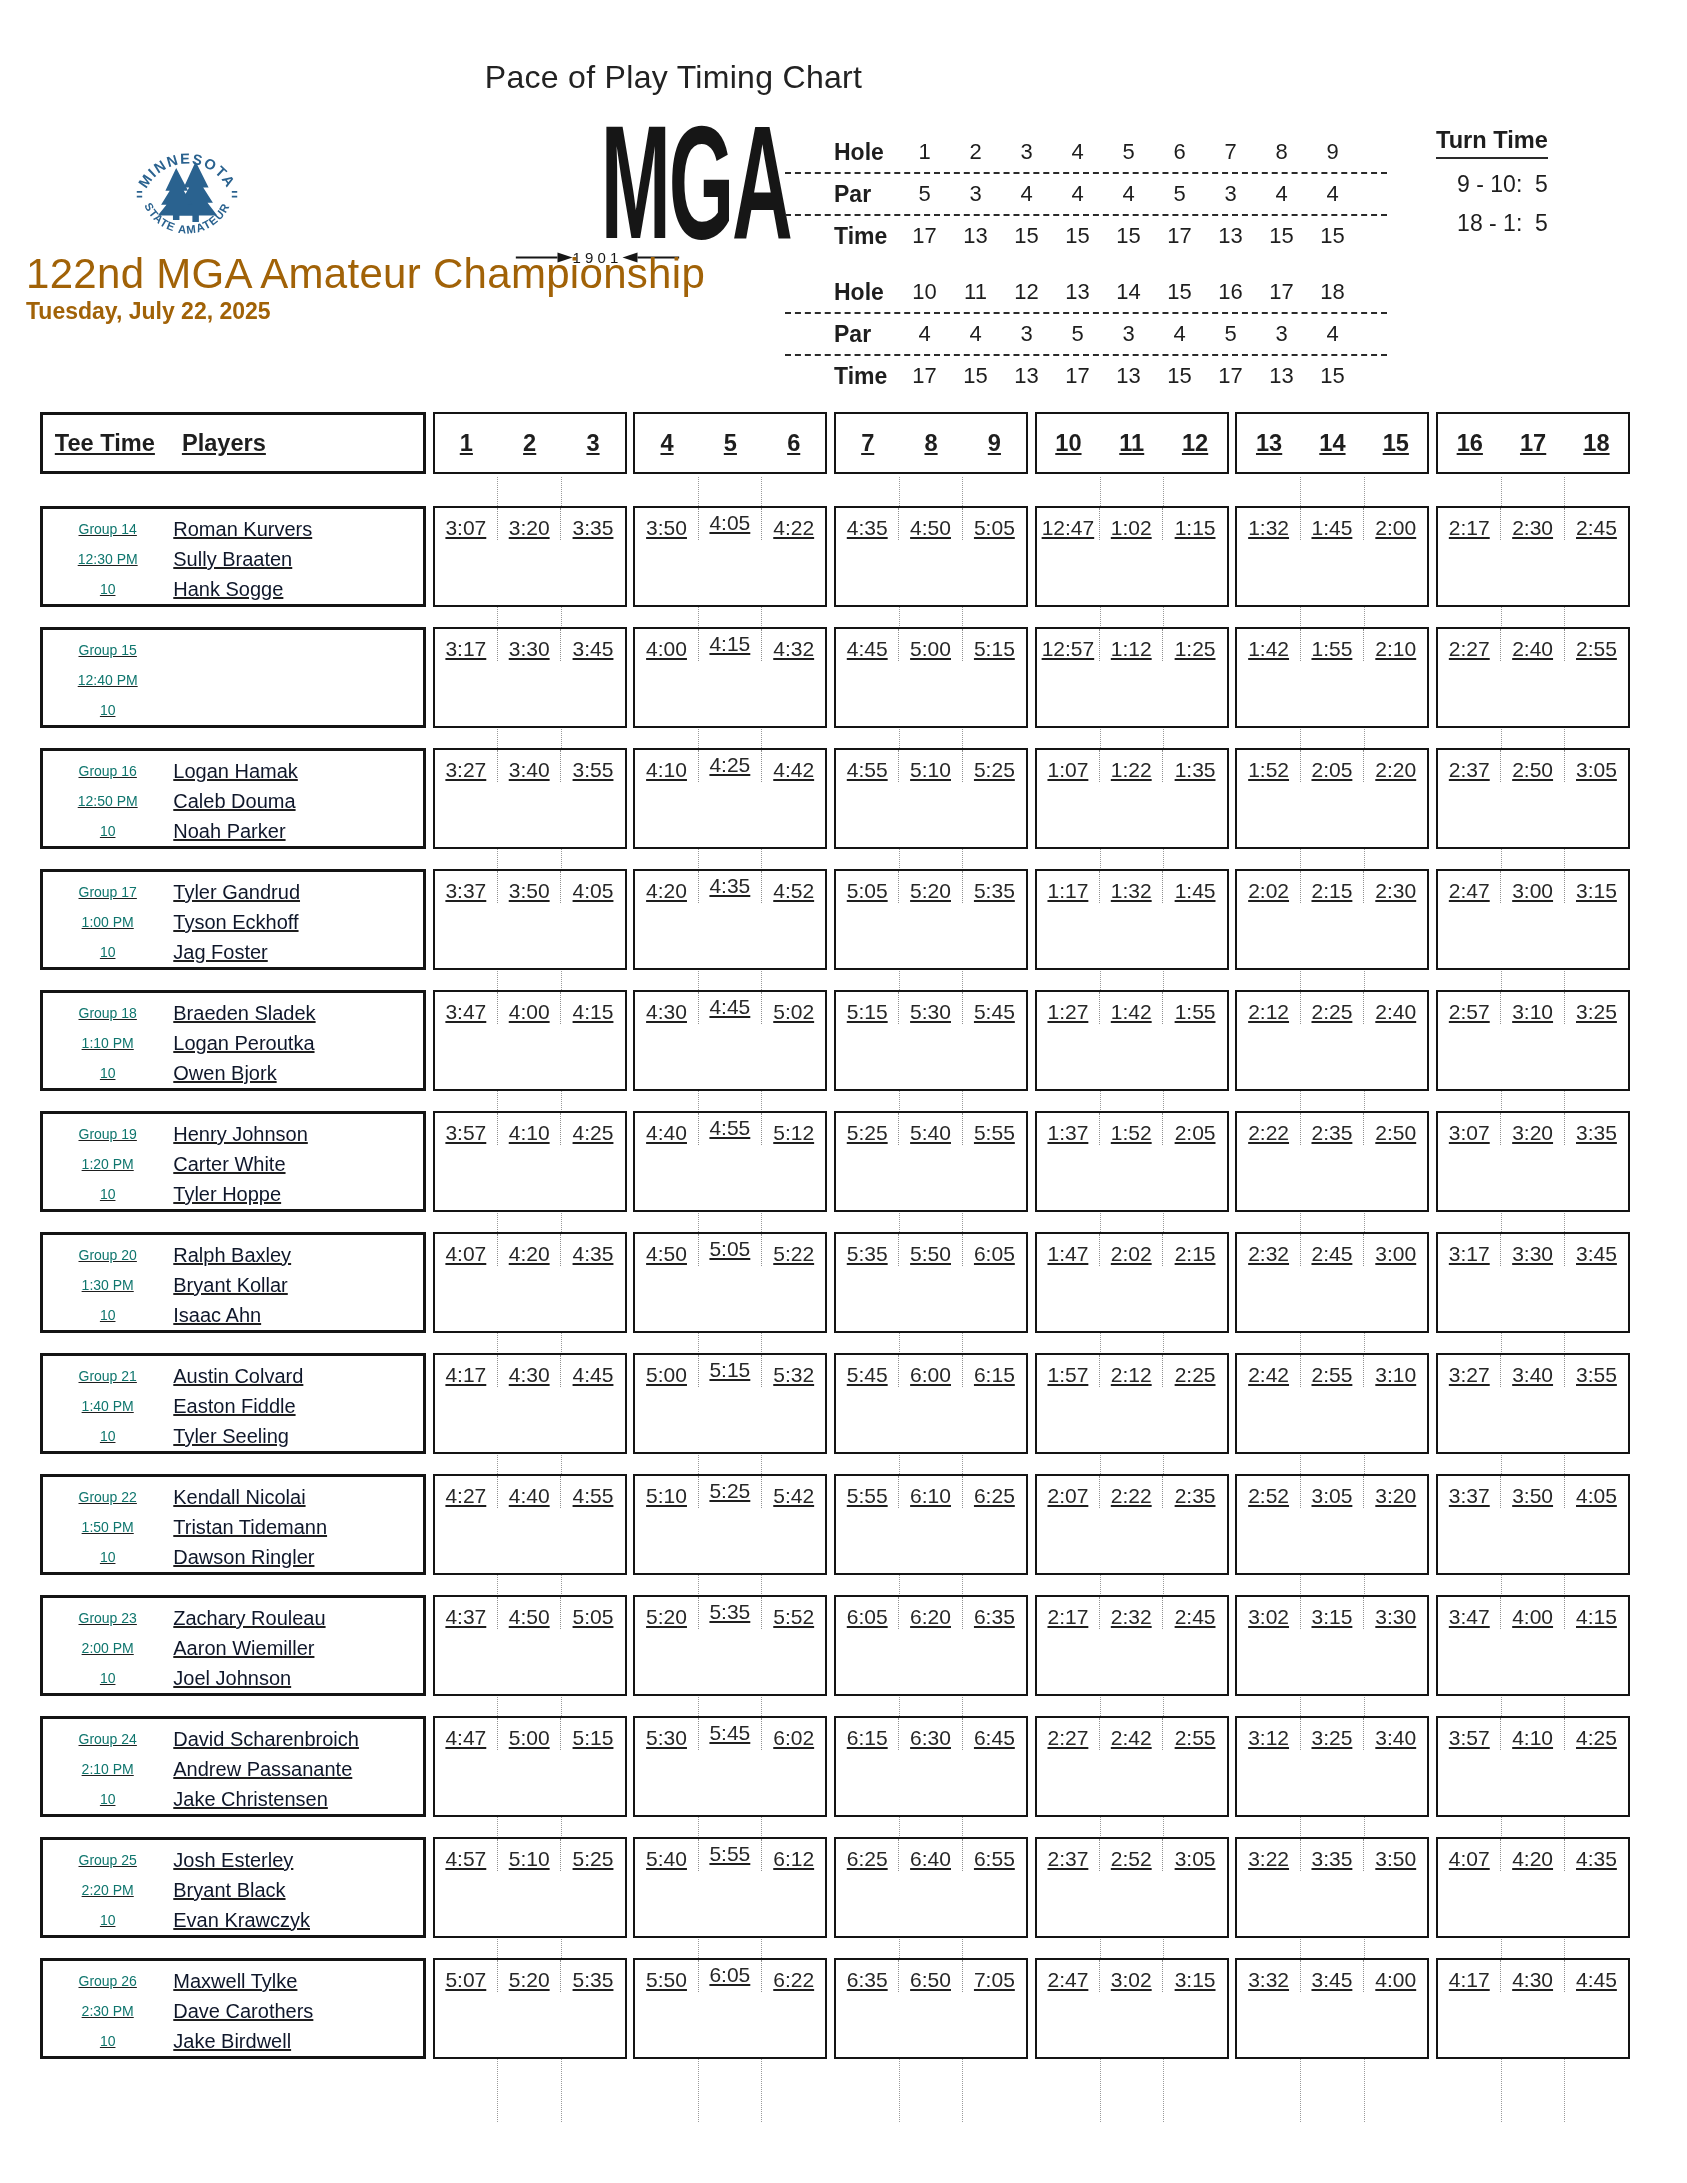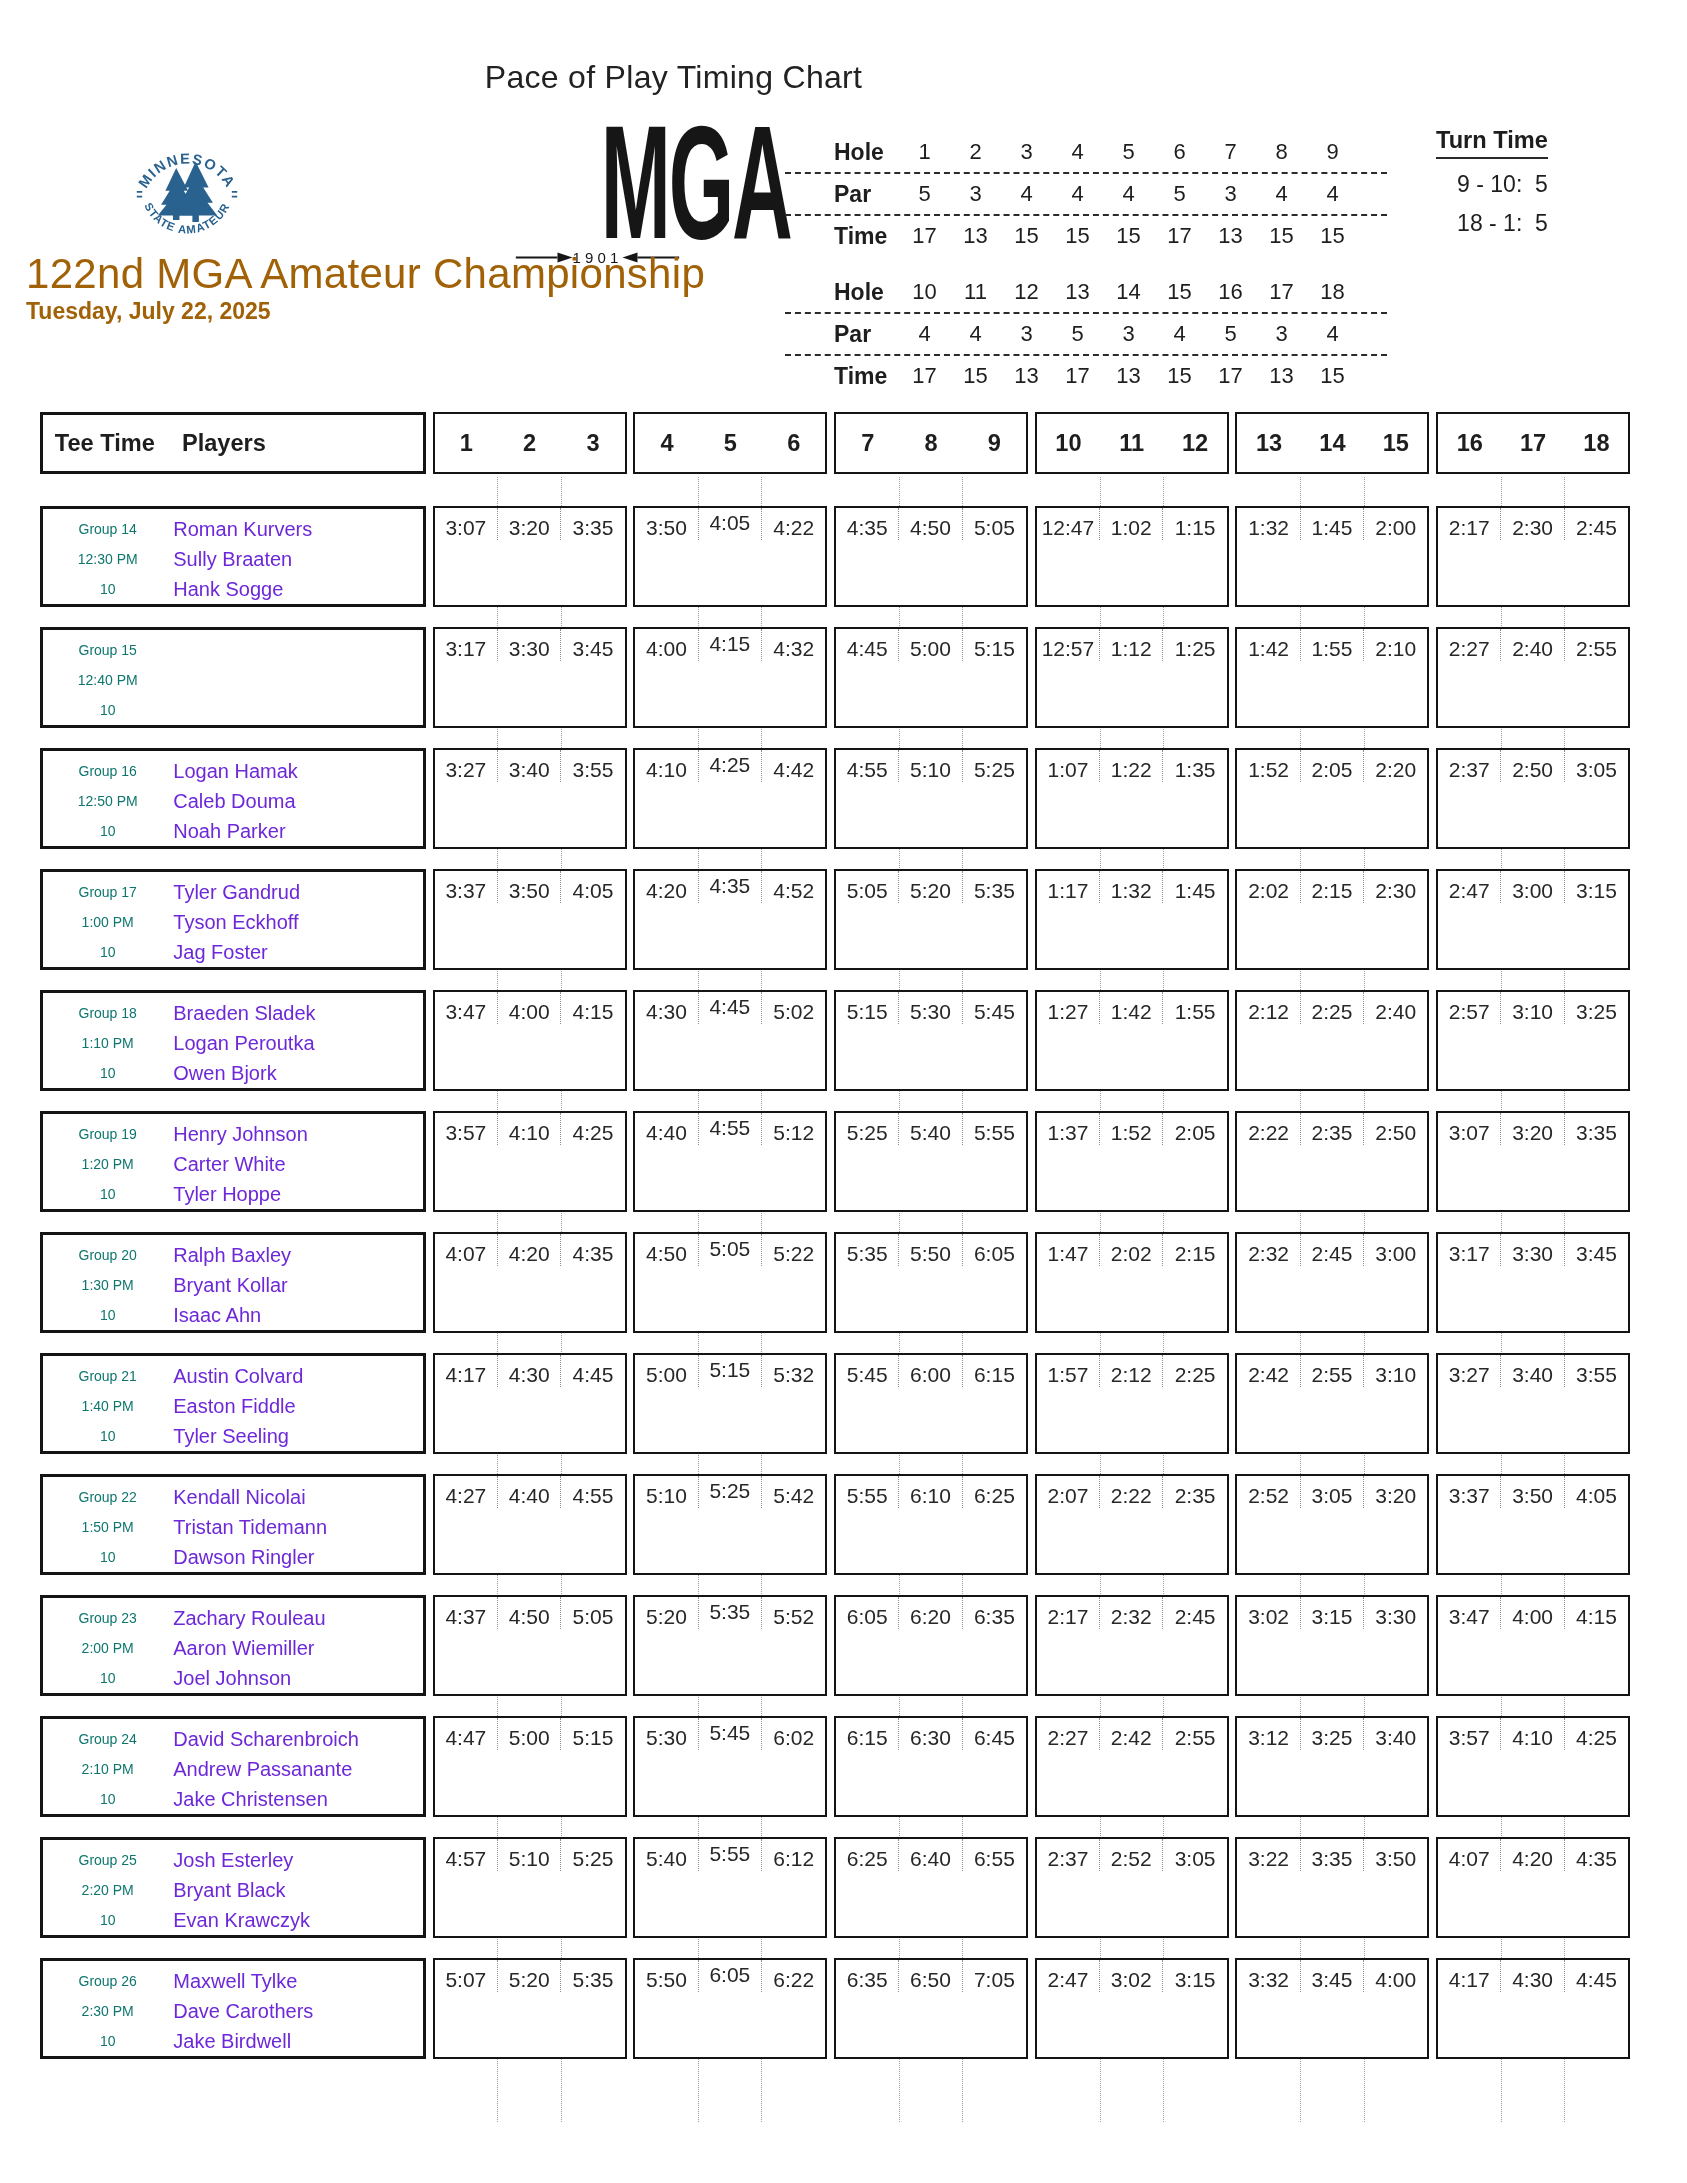--- a/index.html
+++ b/index.html
@@ -37,42 +37,42 @@
   .mini-cells>div{text-align:center;}
   
   .turn{position:absolute;left:1436px;top:127px;}
   .turn-title{
     font-size:23.6px;font-weight:bold;border-bottom:2.5px solid #2a2a2a;
     padding-bottom:2.5px;display:inline-block;
   }
   .turn-entry{font-size:23px;line-height:34px;margin-top:5px;white-space:pre;}
   .turn-entries{margin-top:8.4px;text-align:right;}
   
-  .table-wrap{position:absolute;left:40px;top:412px;width:1590px;z-index:1;}
+  .table-wrap{position:absolute;left:40px;top:412px;width:1590px;z-index:1;text-decoration:underline;}
   .grid-row{
     display:grid;grid-template-columns:386px repeat(6,194px);column-gap:6.7px;
   }
   .thead{height:62px;margin-bottom:32px;}
   .thead-left{
     border:3px solid #141414;background:#fff;display:flex;align-items:center;
     padding-left:11.8px;font-size:23.6px;font-weight:bold;box-sizing:border-box;
   }
   .thead-left span{margin-right:27px;}
   .hole-head{
     border:2.5px solid #141414;background:#fff;display:grid;
     grid-template-columns:repeat(3,1fr);align-items:center;box-sizing:border-box;
   }
   .hole-head>div{text-align:center;font-size:23.6px;font-weight:bold;}
   .group-row{height:101px;margin-bottom:20px;}
   .name-box{
     border:3px solid #141414;background:#fff;box-sizing:border-box;
     display:flex;padding:5px 3.4px 0 6.7px;
   }
   .gcol{width:116px;text-align:center;line-height:30px;font-size:14px;color:#0f766e;}
-  .pcol{flex:1;padding-left:7.6px;line-height:30px;font-size:20px;color:#6d28d9;}
+  .pcol{flex:1;padding-left:7.6px;line-height:30px;font-size:20px;color:#0f172a;}
   .time-box{
     border:2.5px solid #141414;background:#fff;box-sizing:border-box;
     display:grid;grid-template-columns:repeat(3,1fr);align-content:start;
   }
   .tcell{text-align:center;padding-top:7.6px;font-size:21px;color:#272727;}
   .tcell.sep{border-right:1.7px dotted #8f8f8f;height:100%;box-sizing:border-box;}
   .tcell.raised{padding-top:3.4px;}
   
   .bg-lines{position:absolute;left:40px;top:477px;width:1590px;height:1645px;z-index:0;}
   .bg-lines>i{position:absolute;top:0;bottom:0;width:0;border-left:1.7px dotted #9a9a9a;}

